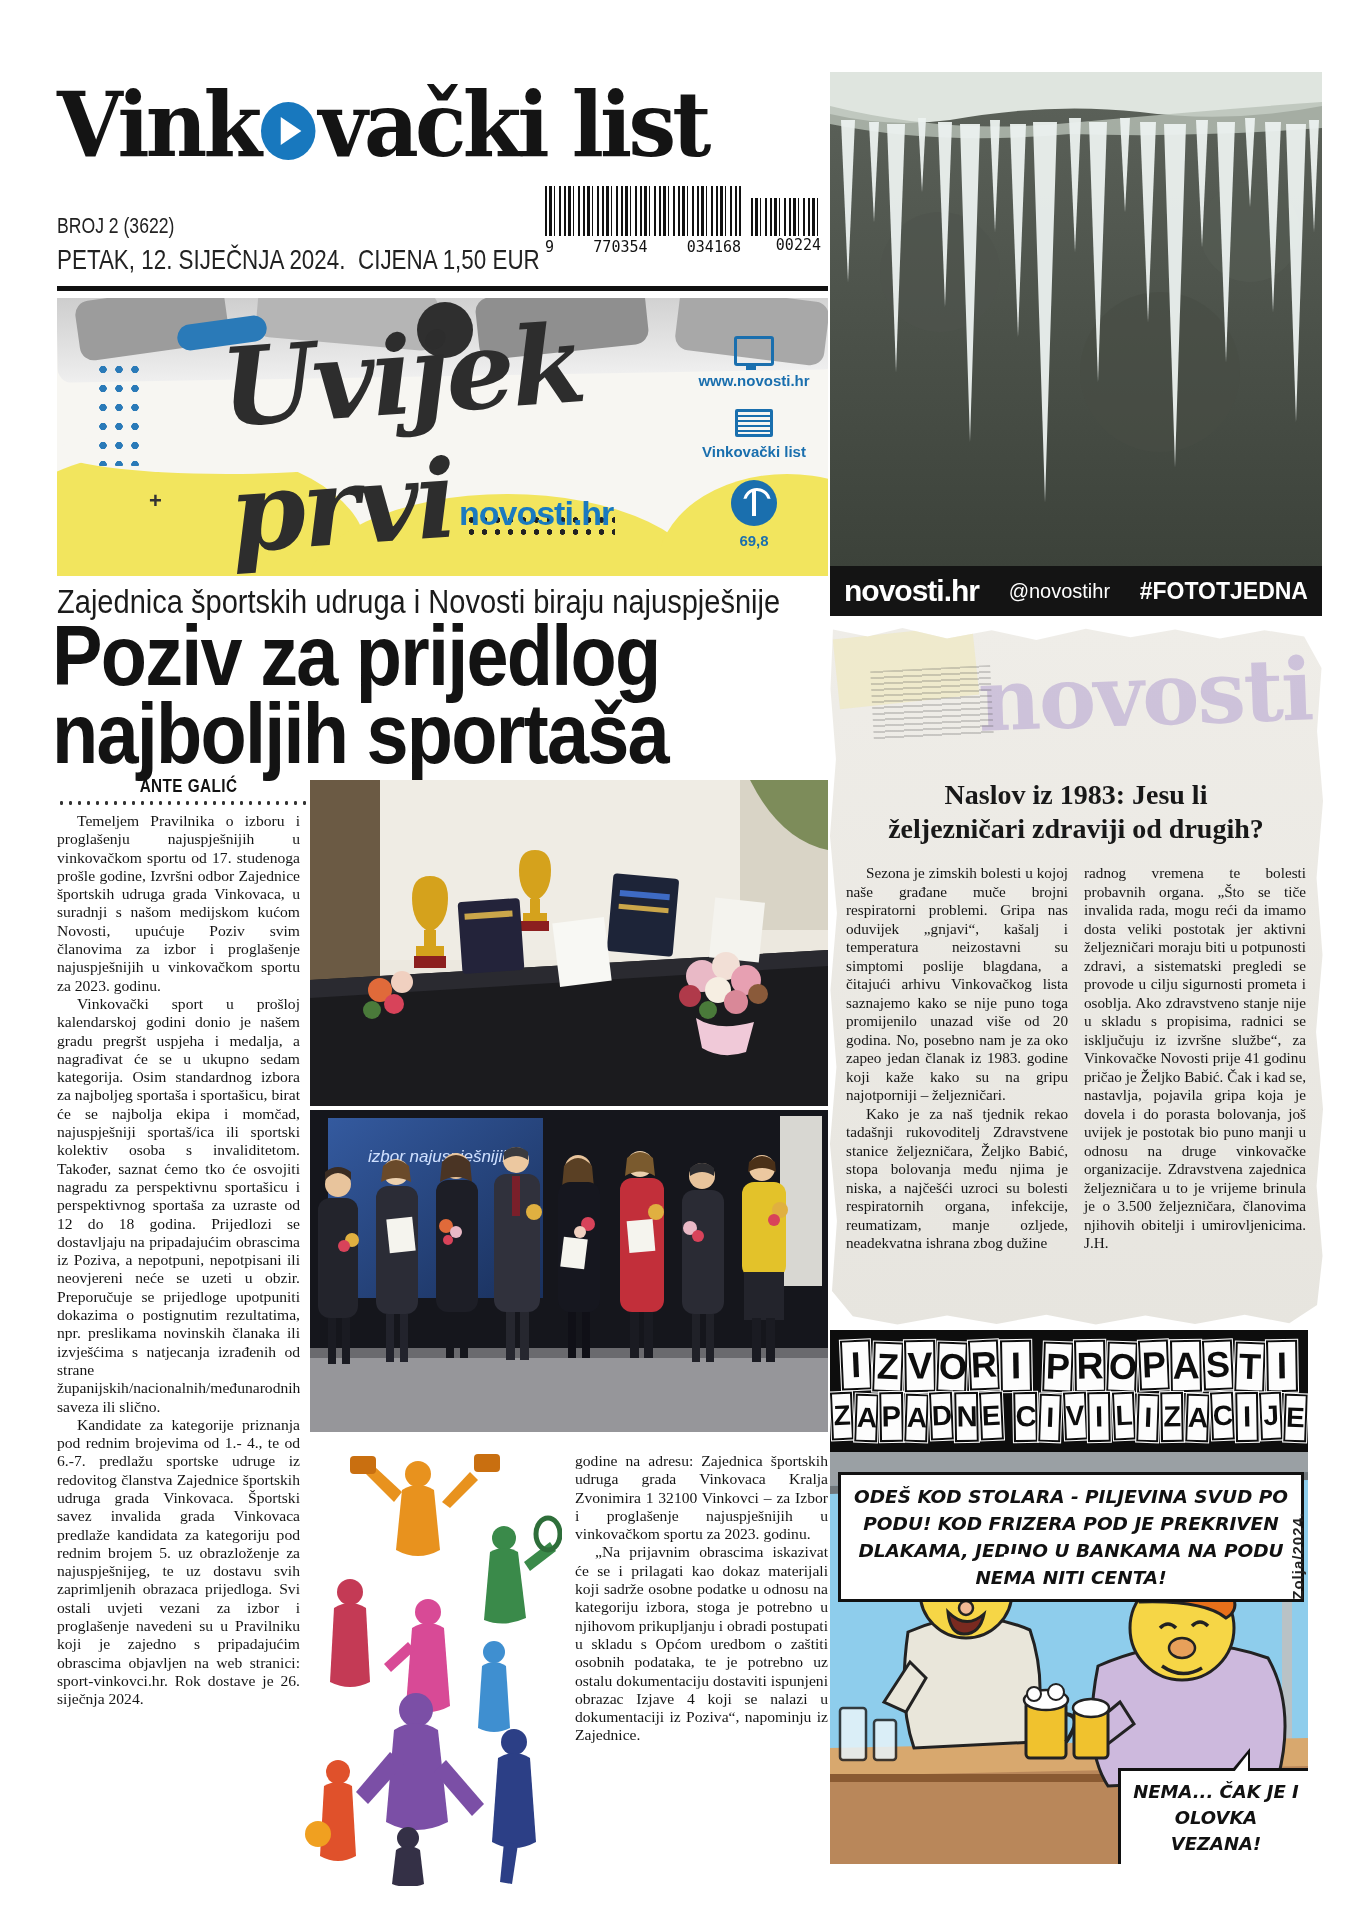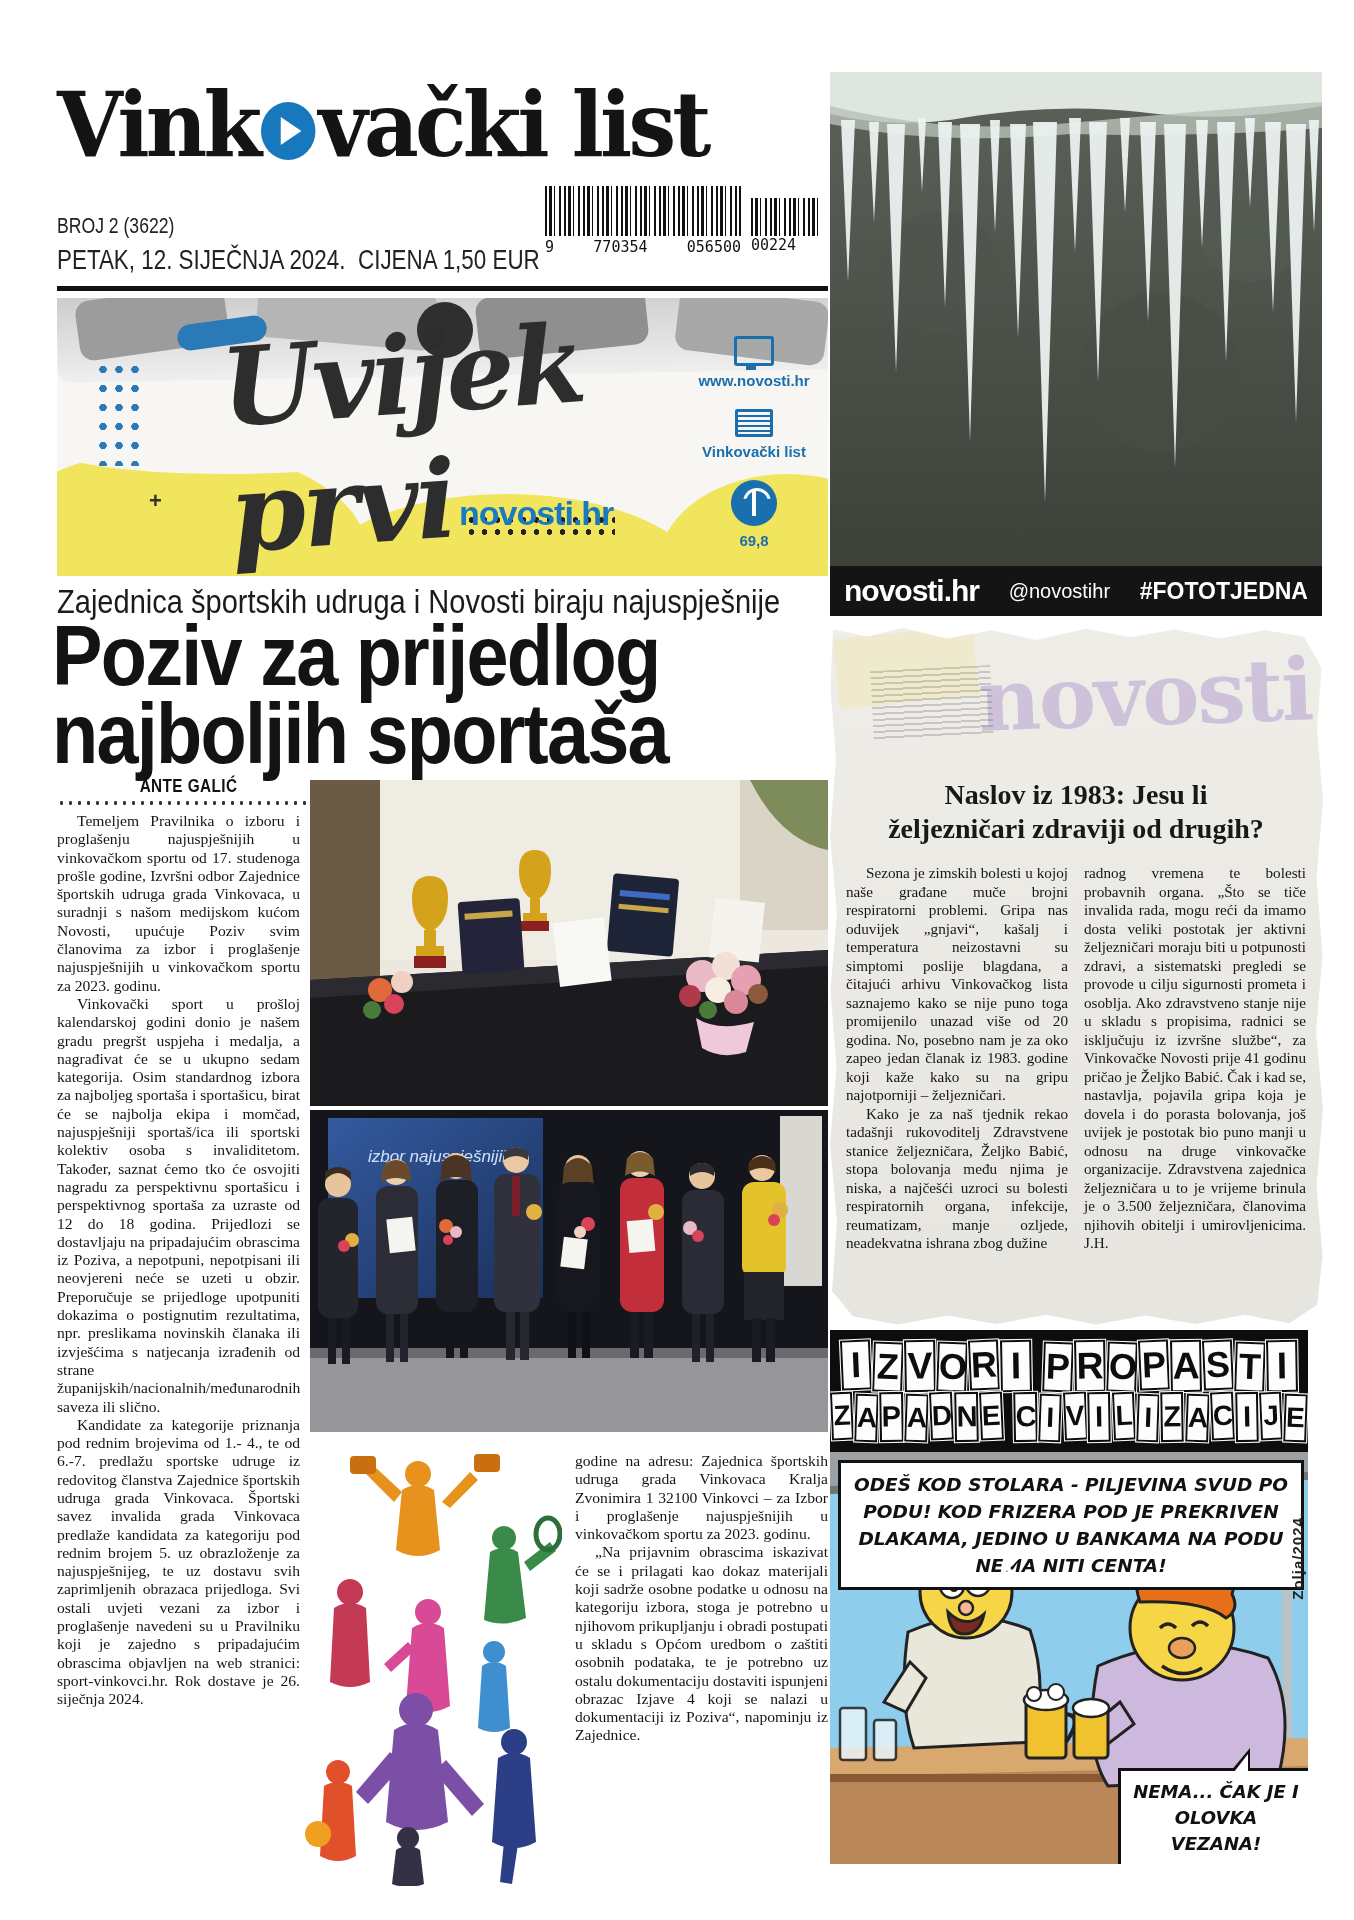--- a/index.html
+++ b/index.html
@@ -18,21 +18,21 @@
   .issue{position:absolute;left:57px;top:213px;font-size:22px;font-weight:500;color:#222;}
   .dateline{position:absolute;left:57px;top:244px;font-size:28px;font-weight:500;color:#222;}
   .price{position:absolute;left:358px;top:244px;font-size:28px;font-weight:500;color:#222;}
 
   
   .barcode{position:absolute;left:545px;top:186px;width:278px;height:74px;display:flex;gap:10px;align-items:flex-start;}
   .bc-main{width:196px;}
   .bars{height:50px;background:repeating-linear-gradient(90deg,#111 0,#111 2px,#fff 2px,#fff 4px,#111 4px,#111 7px,#fff 7px,#fff 9px,#111 9px,#111 10px,#fff 10px,#fff 14px,#111 14px,#111 16px,#fff 16px,#fff 19px);}
   .bars.small{height:38px;margin-top:12px;}
   .bc-nums{display:flex;justify-content:space-between;font-size:15px;margin-top:2px;font-family:"DejaVu Sans Mono",monospace;}
-  .bc-addon{width:70px;text-align:left;}
+  .bc-addon{width:70px;text-align:right;}
   .bc-addon span{font-size:15px;font-family:"DejaVu Sans Mono",monospace;}
 
   .toprule{position:absolute;left:57px;top:286px;width:771px;height:5px;background:#111;}
 
   
   .banner{position:absolute;left:57px;top:298px;width:771px;height:278px;background:#f7f6f2;overflow:hidden;}
   .newsroll{position:absolute;border-radius:14px;}
   .yellowblob{position:absolute;background:#f2e55e;border-radius:50%;}
   .dotgrid{position:absolute;width:46px;height:106px;
     background-image:radial-gradient(circle,#2a7ab8 3.5px,transparent 4px);background-size:16px 19px;}
@@ -105,21 +105,21 @@
          font-family:"Liberation Sans",sans-serif;}
   .rtile:nth-child(odd){transform:rotate(-2.5deg) translateY(-1px);}
   .rtile:nth-child(even){transform:rotate(2deg) translateY(1px);}
   .rtile:nth-child(3n){transform:rotate(-1deg) scale(1.04);}
   .rgap{width:10px;display:inline-block;}
   .rline2 .rtile{width:19px;font-size:28px;height:44px;line-height:44px;}
 
   .comic-panel{position:absolute;left:830px;top:1452px;width:478px;height:412px;background:#8ecdec;overflow:hidden;}
   .bubble{position:absolute;background:#fff;border:3px solid #111;color:#111;text-align:center;
           font-family:"DejaVu Sans",sans-serif;font-style:italic;font-weight:700;z-index:5;}
-  .bubble1{left:8px;top:8px;width:440px;padding:8px 10px;font-size:18.5px;line-height:27px;}
+  .bubble1{left:8px;top:20px;width:440px;padding:8px 10px;font-size:18.5px;line-height:27px;}
   .bubble2{left:288px;top:316px;width:178px;padding:8px 6px;font-size:18px;line-height:26px;}
   .tail{position:absolute;width:0;height:0;z-index:4;}
   .tail.b1{left:170px;top:104px;border-top:26px solid #111;border-right:26px solid transparent;}
   .tail.b1i{left:174px;top:102px;border-top:20px solid #fff;border-right:20px solid transparent;z-index:6;}
   .tail.b2{left:400px;top:296px;border-bottom:24px solid #111;border-left:20px solid transparent;}
   .tail.b2i{left:404px;top:302px;border-bottom:18px solid #fff;border-left:14px solid transparent;z-index:6;}
   .signature{position:absolute;right:2px;top:60px;writing-mode:vertical-rl;transform:rotate(180deg);
              font-size:15px;font-weight:700;color:#222;letter-spacing:1px;z-index:7;}
 </style>
 </head>
@@ -137,21 +137,21 @@
   <div class="issue"><span class="cond">BROJ 2 (3622)</span></div>
   <div class="dateline"><span class="cond">PETAK, 12. SIJEČNJA 2024.</span></div>
   <div class="price"><span class="cond">CIJENA 1,50 EUR</span></div>
 
   <div class="barcode">
     <div class="bc-main">
       <div class="bars"></div>
       <div class="bc-nums">
         <span>9</span>
         <span>770354</span>
-        <span>056500</span>
+        <span>034168</span>
       </div>
     </div>
     <div class="bc-addon">
       <div class="bars small"></div>
       <span>00224</span>
     </div>
   </div>
 
   <div class="toprule"></div>
 

